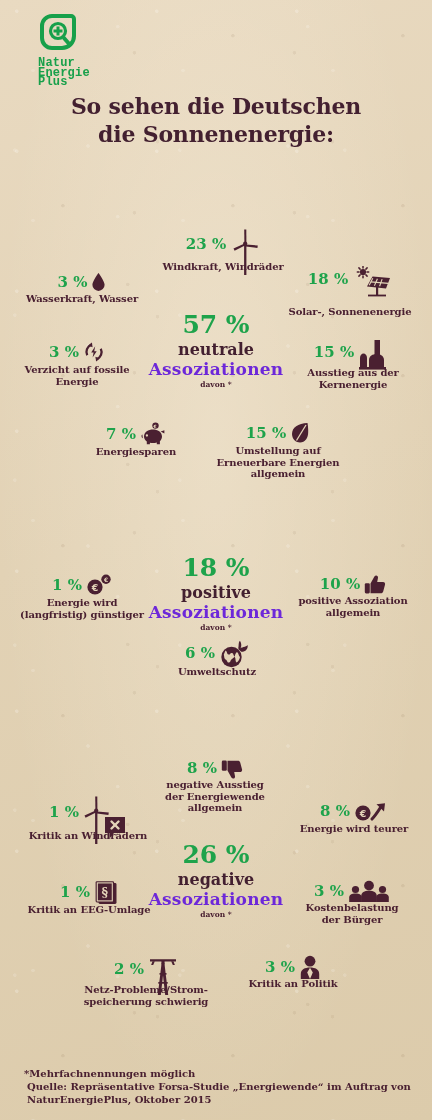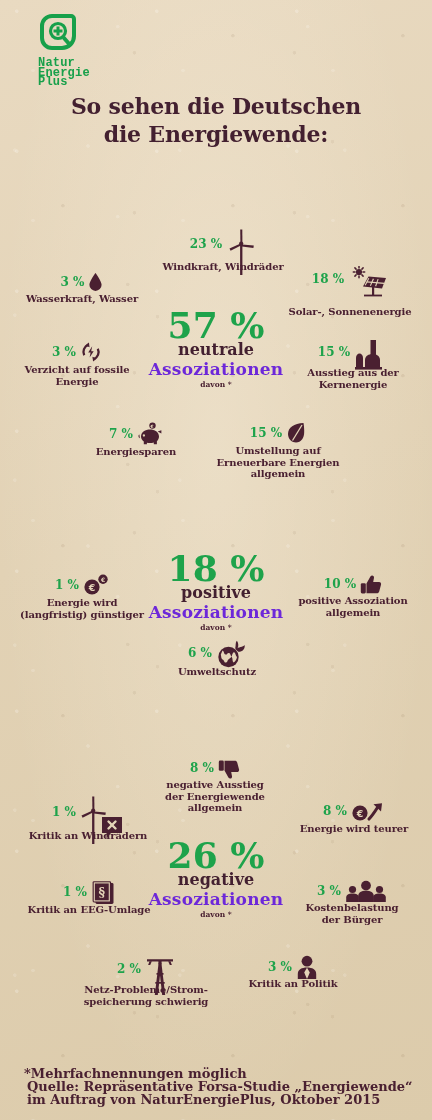--- a/index.html
+++ b/index.html
@@ -55,34 +55,34 @@
     font-family:"DejaVu Serif",serif;
     font-weight:bold;color:#4a2031;
     font-size:10px;line-height:11.5px;
     letter-spacing:-.1px;
     text-align:center;
   }
 
   
   .item{position:absolute;text-align:center;}
   .row{display:flex;align-items:center;justify-content:center;gap:4px;white-space:nowrap;}
-  .row .pct{font-size:12px;}
+  .row .pct{font-size:15px;}
   .ico{display:inline-block;line-height:0;}
 
   
   .hub{position:absolute;text-align:center;width:200px;}
-  .hub .big{font-family:"DejaVu Serif",serif;font-weight:bold;font-size:36px;color:#1ea34b;line-height:30px;}
+  .hub .big{font-family:"DejaVu Serif",serif;font-weight:bold;font-size:25px;color:#1ea34b;line-height:30px;}
   .hub .h1{font-family:"DejaVu Serif",serif;font-weight:bold;font-size:16px;color:#432030;line-height:19px;}
   .hub .h2{font-family:"DejaVu Serif",serif;font-weight:bold;font-size:17px;color:#6d28d9;line-height:20px;letter-spacing:.2px;}
   .hub .dv{font-family:"DejaVu Serif",serif;font-weight:bold;font-size:7.5px;color:#4a2031;margin-top:1px;}
 
   .footer{
     position:absolute;left:24px;right:18px;bottom:14px;
     font-family:"DejaVu Serif",serif;font-weight:bold;
-    font-size:13px;line-height:13px;color:#4a2031;
+    font-size:10px;line-height:13px;color:#4a2031;
   }
 </style>
 </head>
 <body>
 
 <div id="paper"></div>
 
 <div id="wrap">
 
   <div class="logo">
@@ -96,21 +96,21 @@
     </span>
     <div class="logo-words">
       <div>Natur</div>
       <div>Energie</div>
       <div>Plus</div>
     </div>
   </div>
 
   <div class="title">
     <div>So sehen die Deutschen</div>
-    <div>die Energiewende:</div>
+    <div>die Sonnenenergie:</div>
   </div>
 
   <div class="item" style="left:138px;top:228px;width:170px;">
     <div class="row">
       <span class="pct">23 %</span>
       <span class="ico">
         <svg width="30" height="48" viewBox="0 0 30 48" style="margin-bottom:-16px;">
           <g fill="#4a2031">
             <path d="M14.4 14 L14.2 1.5 L16.3 1.6 L16.4 14 Z"></path>
             <path d="M14.6 15.4 L3.5 20.6 L4.6 22.7 L15.4 17.2 Z"></path>

